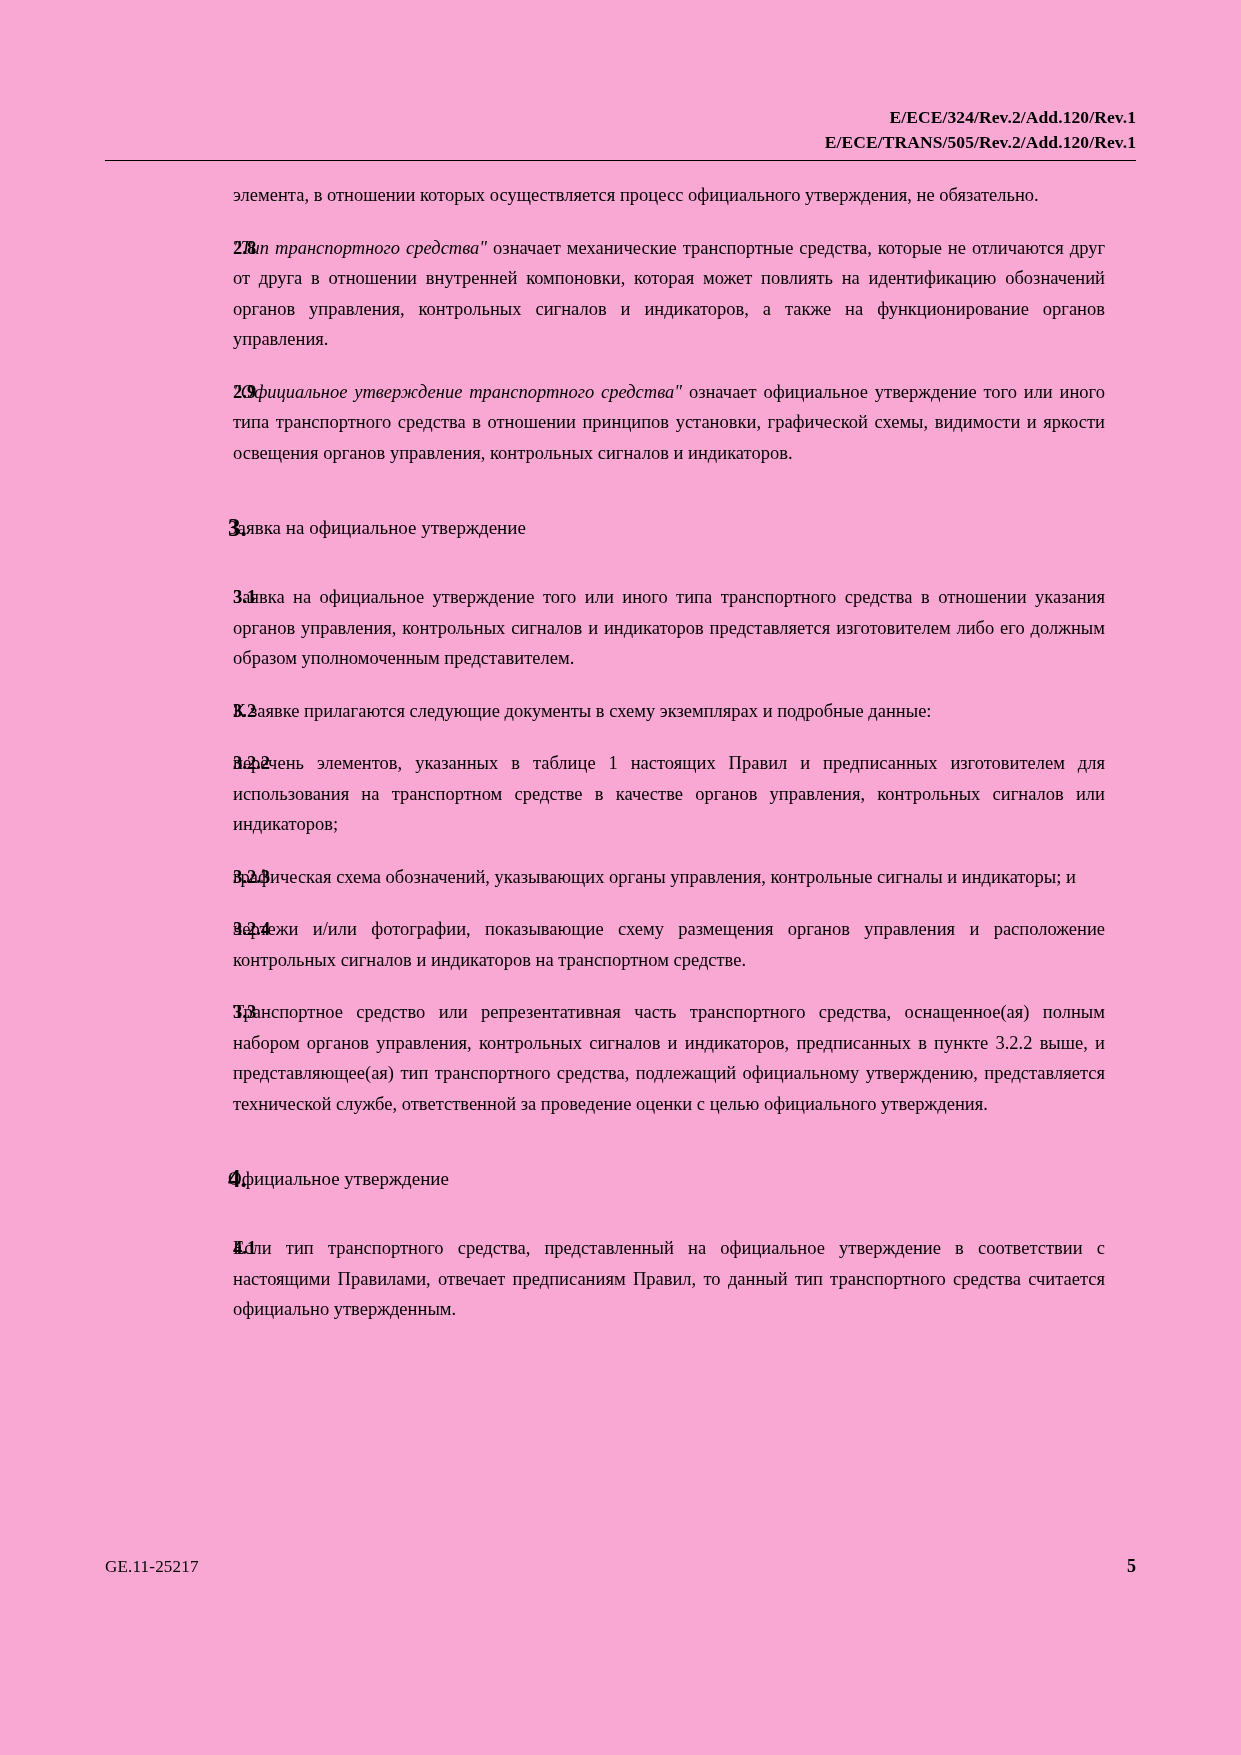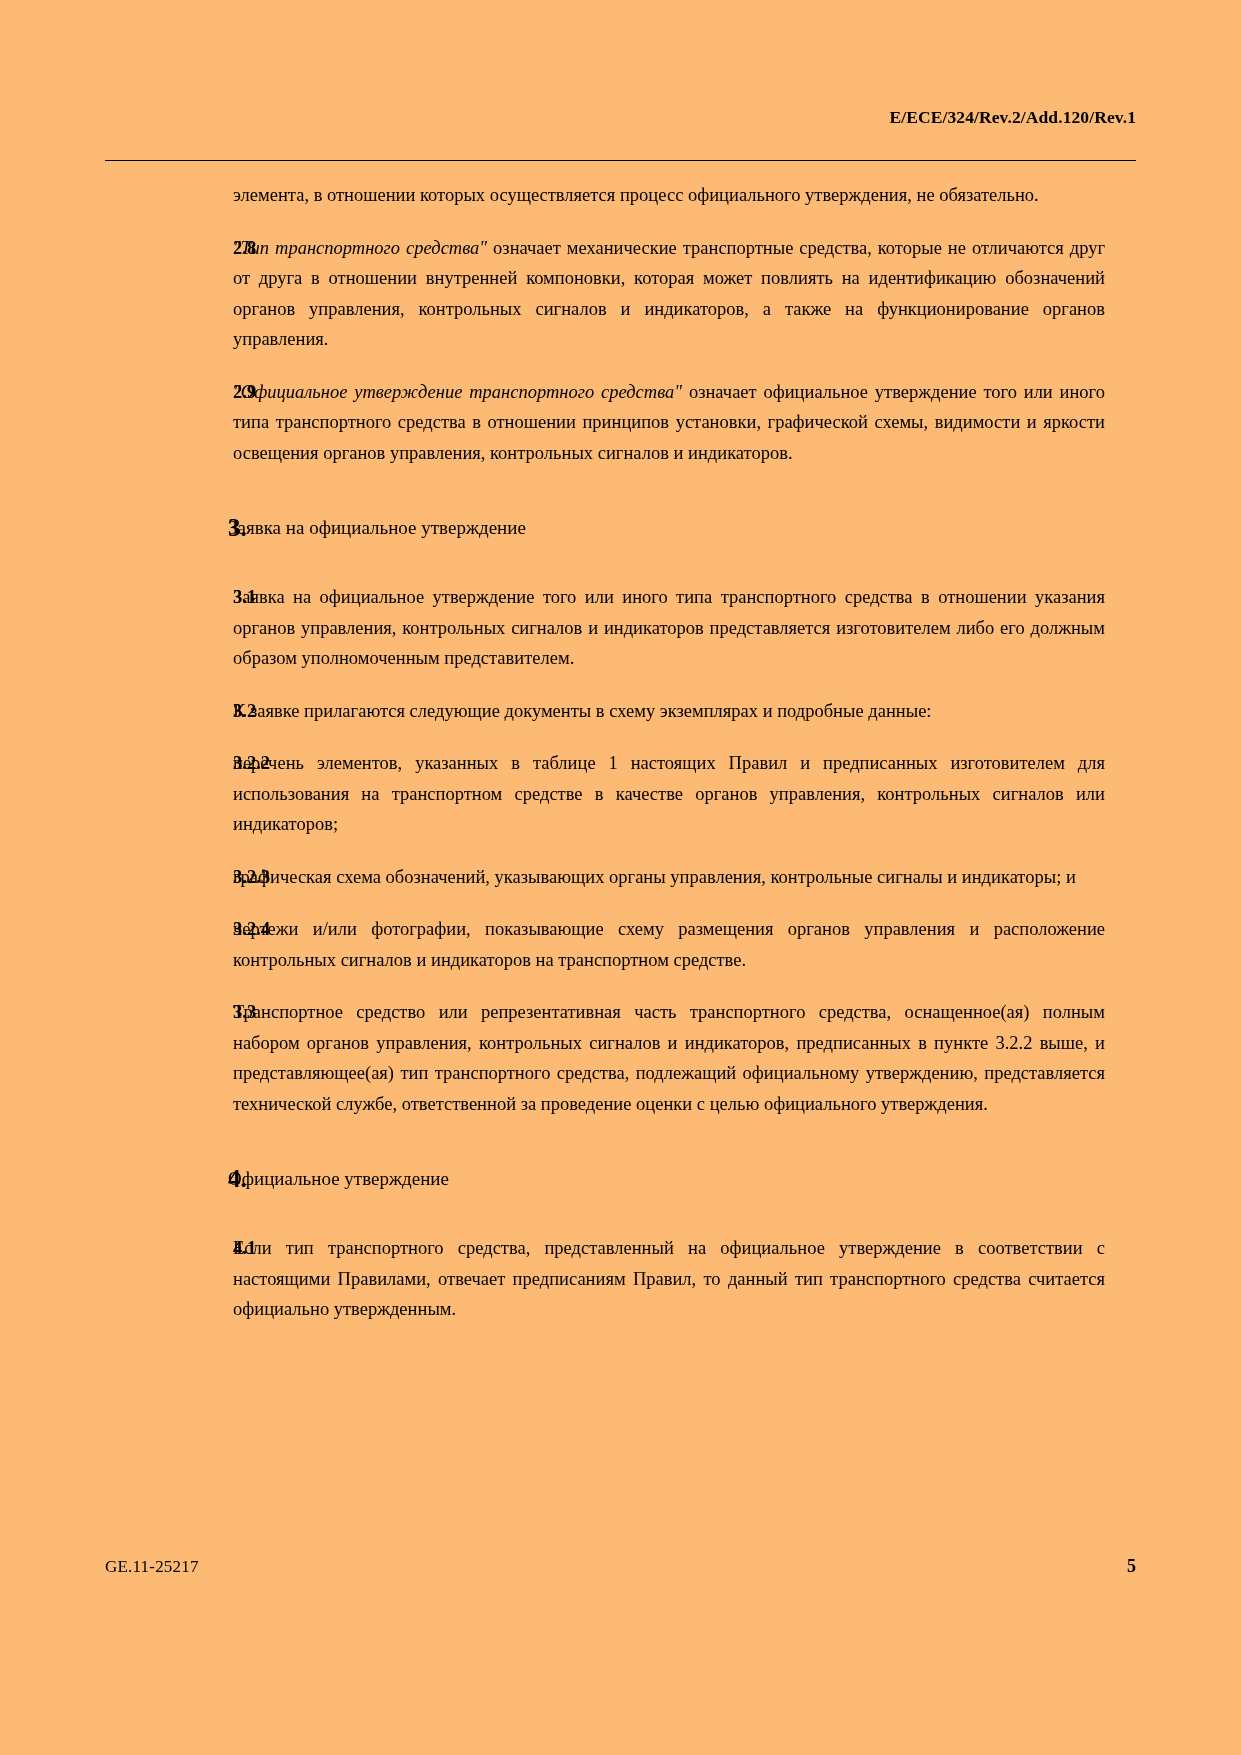--- a/index.html
+++ b/index.html
@@ -8,21 +8,21 @@
     background: #ffffff;
   }
   body {
     font-family: "Liberation Serif", "DejaVu Serif", serif;
     color: #000000;
   }
   .page {
     position: relative;
     width: 1241px;
     height: 1755px;
-    background: #fdba74;
+    background: #f9a8d4;
     box-sizing: border-box;
     overflow: hidden;
   }
 
   
   .header {
     position: absolute;
     top: 105px;
     left: 105px;
     right: 105px;
@@ -126,20 +126,21 @@
     font-weight: bold;
   }
 </style>
 </head>
 <body>
 
 <div class="page">
 
   <div class="header">
     <div class="header-line">E/ECE/324/Rev.2/Add.120/Rev.1</div>
+    <div class="header-line">E/ECE/TRANS/505/Rev.2/Add.120/Rev.1</div>
   </div>
   <div class="header-rule"></div>
 
   <div class="content">
 
     <div class="para no-num">
       <div class="para-num"></div>
       <div class="para-body">элемента, в отношении которых осуществляется процесс официального утверждения, не обязательно.</div>
     </div>
 

